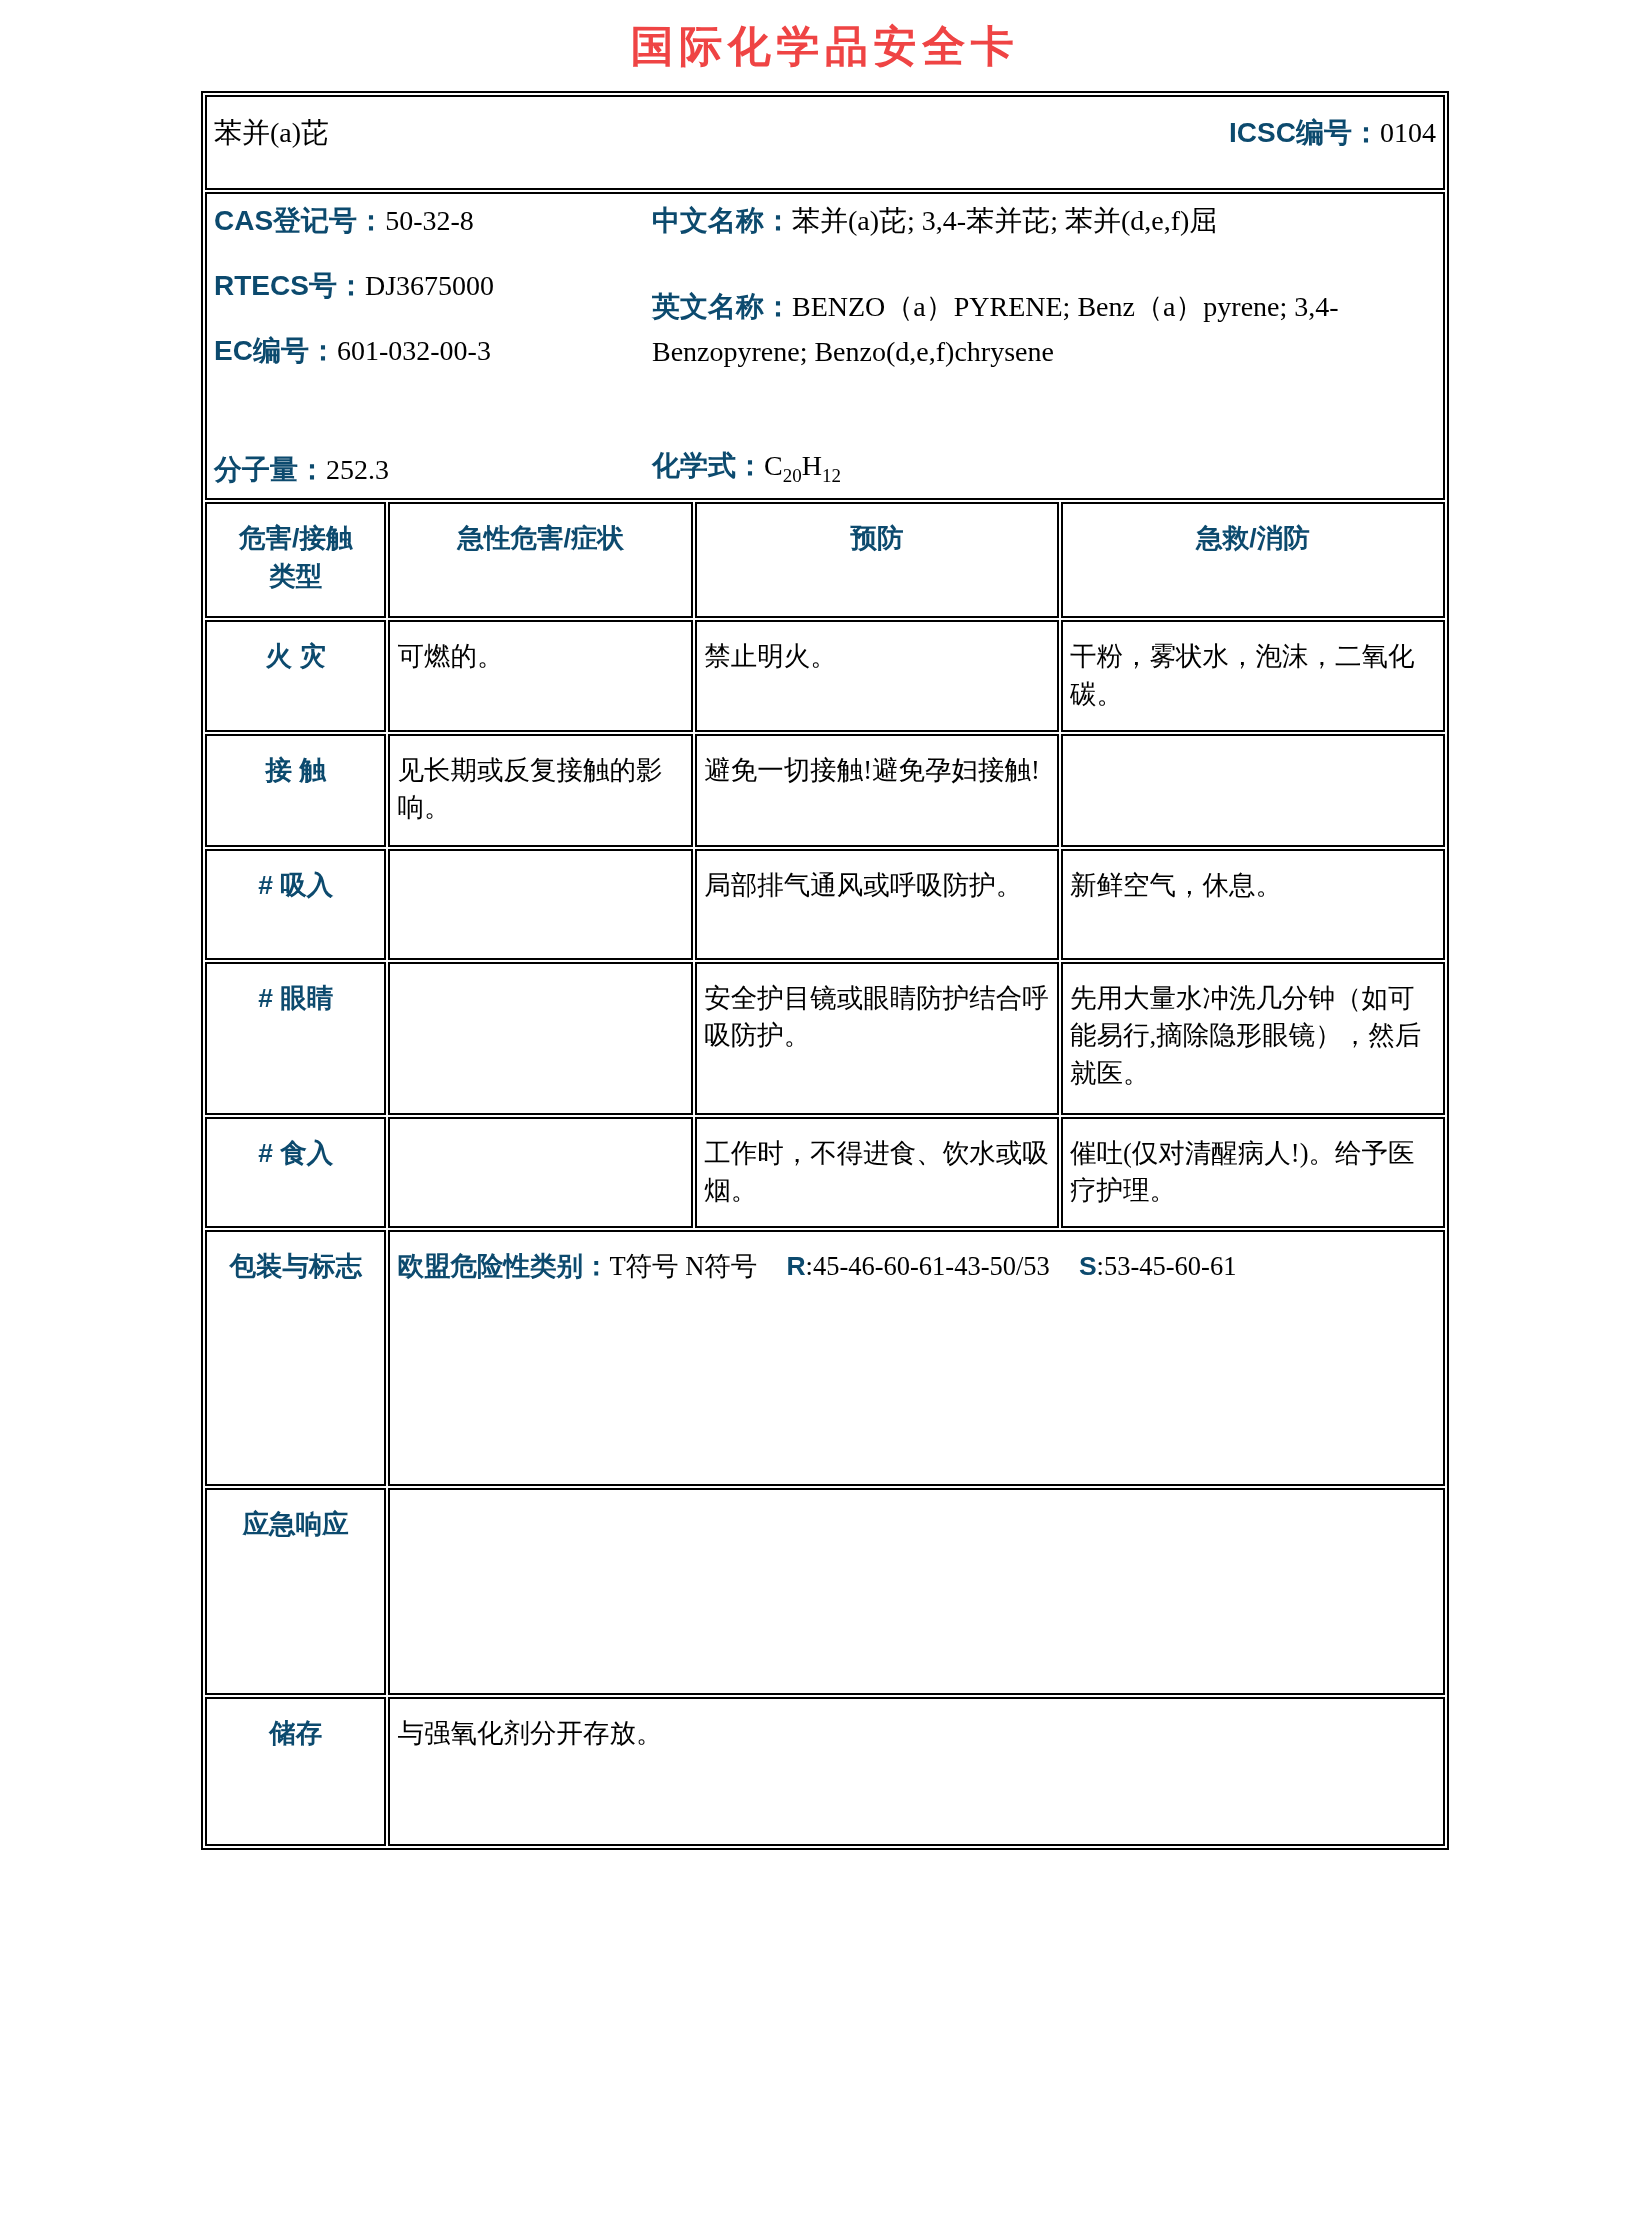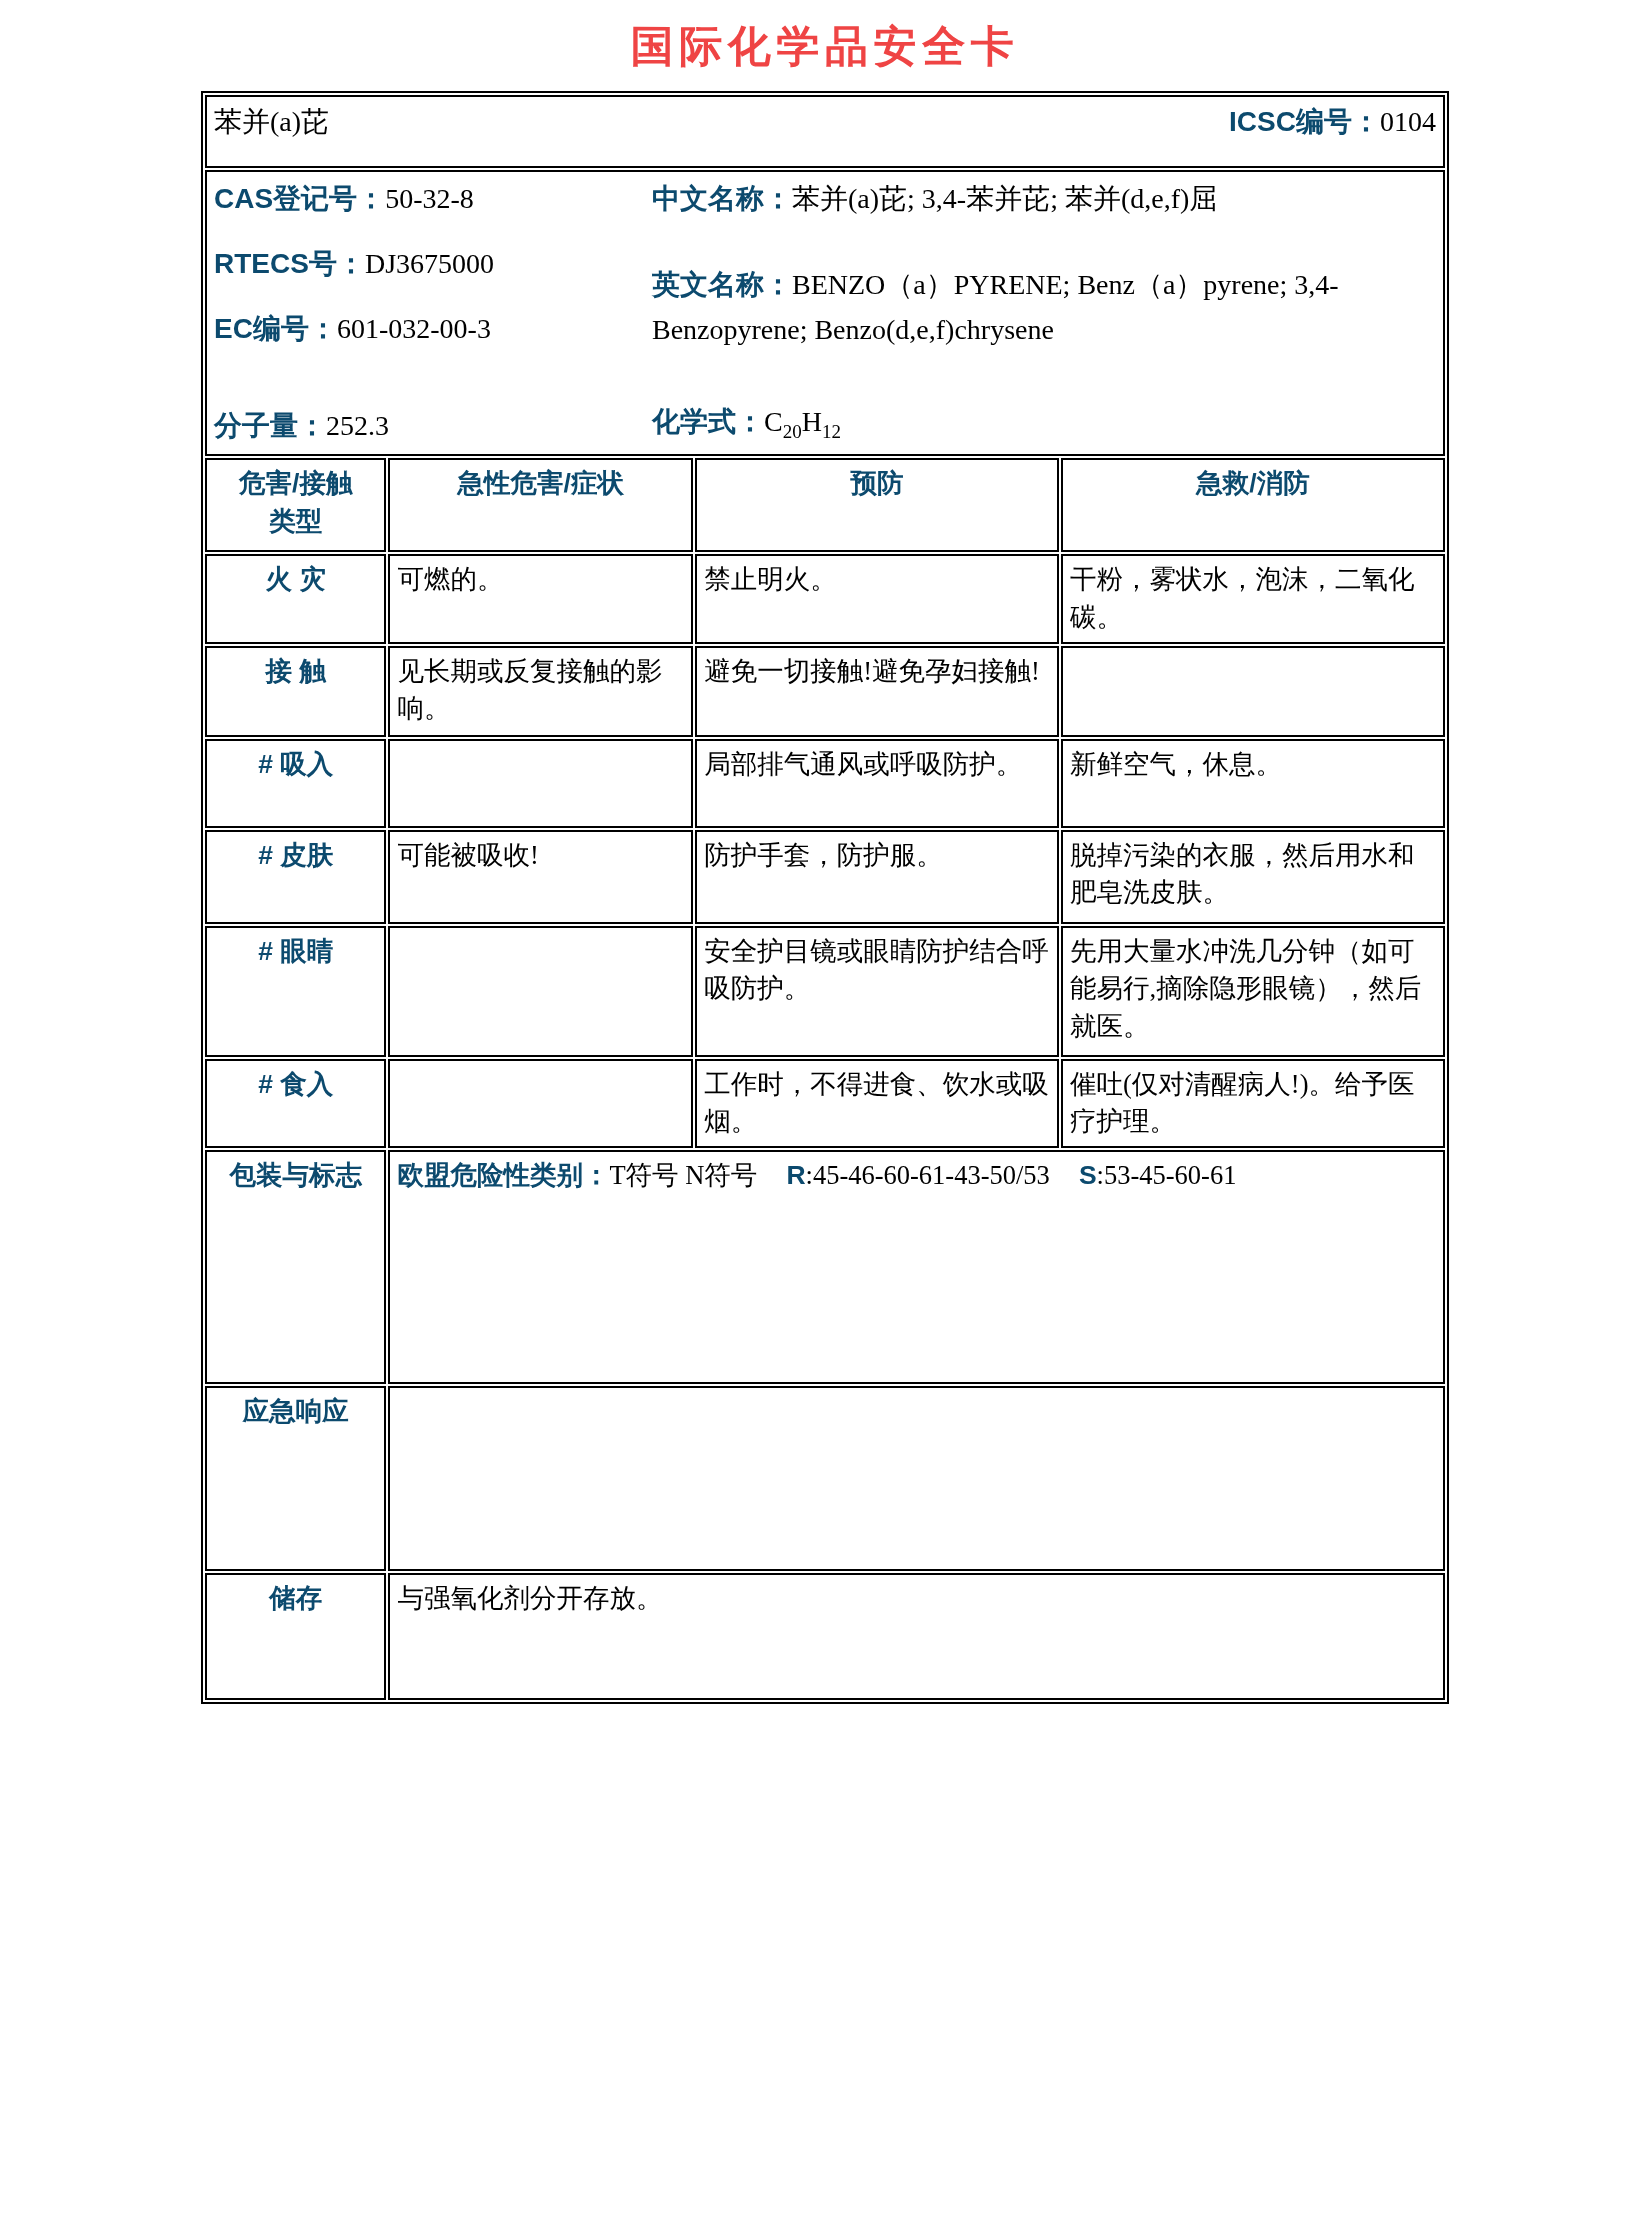--- a/index.html
+++ b/index.html
@@ -24,21 +24,21 @@
     width:1248px;
     table-layout:fixed;
     border-collapse:separate;
     border-spacing:2.1px;
     border:2.8px solid #000;
     background:#fff;
   }
   table.card td{
     border:2.1px solid #000;
     vertical-align:top;
-    padding:5px 7px;
+    padding:16px 7px;
     font-size:26.5px;
     line-height:1.42;
     overflow:hidden;
     word-break:break-word;
     margin-top:23px;
   }
   
   .blb{
     font-family:"Liberation Sans","DejaVu Sans",sans-serif;
     font-weight:bold;
@@ -138,26 +138,20 @@
       <td></td>
     </tr>
 
     <tr>
       <td class="type-cell blb" style="height:75px"># 吸入</td>
       <td></td>
       <td>局部排气通风或呼吸防护。</td>
       <td>新鲜空气，休息。</td>
     </tr>
 
-    <tr>
-      <td class="type-cell blb" style="height:80px"># 皮肤</td>
-      <td>可能被吸收!</td>
-      <td>防护手套，防护服。</td>
-      <td>脱掉污染的衣服，然后用水和肥皂洗皮肤。</td>
-    </tr>
 
     <tr>
       <td class="type-cell blb" style="height:117px"># 眼睛</td>
       <td></td>
       <td>安全护目镜或眼睛防护结合呼吸防护。</td>
       <td>先用大量水冲洗几分钟（如可能易行,摘除隐形眼镜），然后就医。</td>
     </tr>
 
     <tr>
       <td class="type-cell blb" style="height:66px"># 食入</td>

